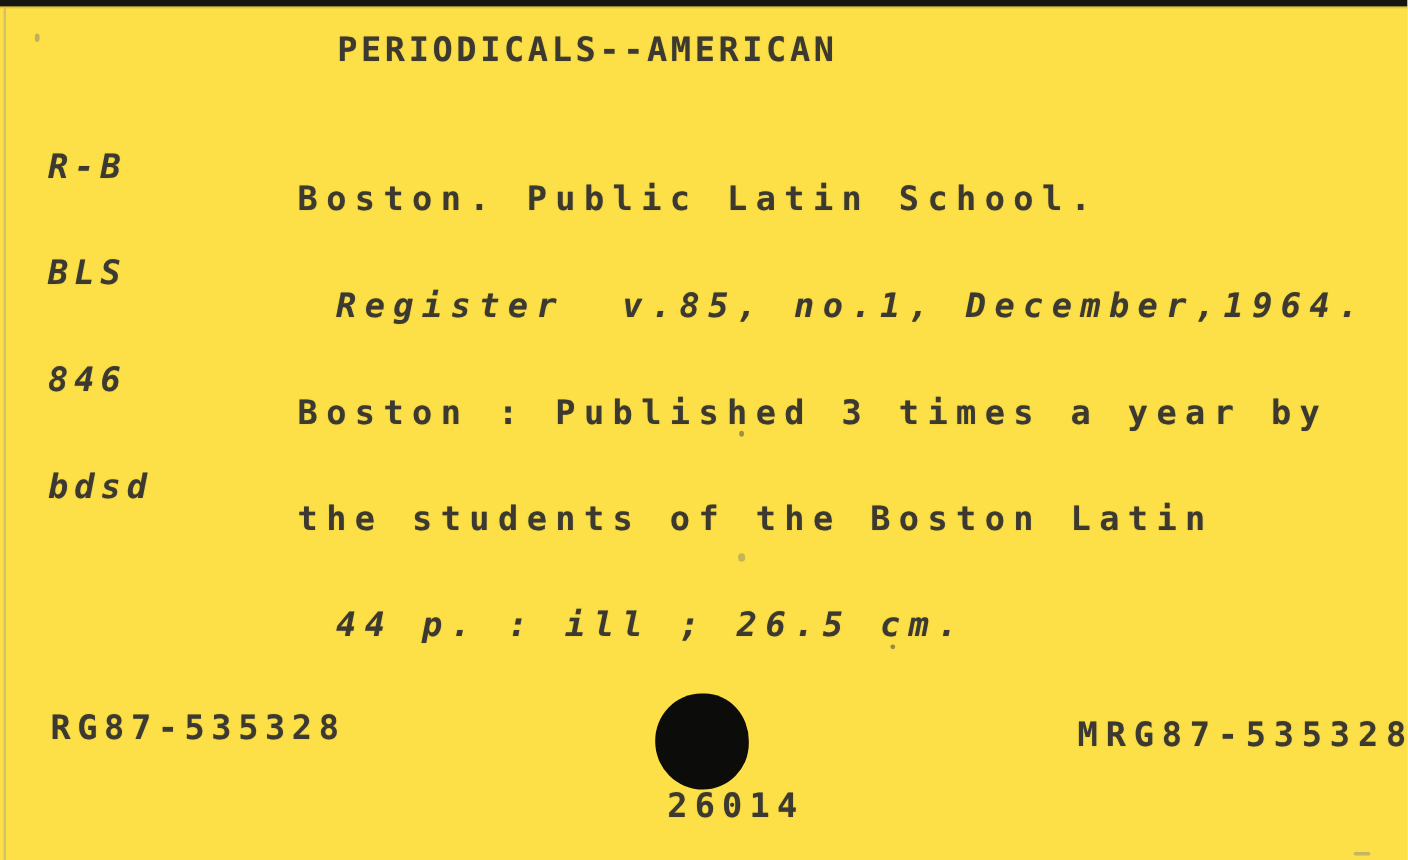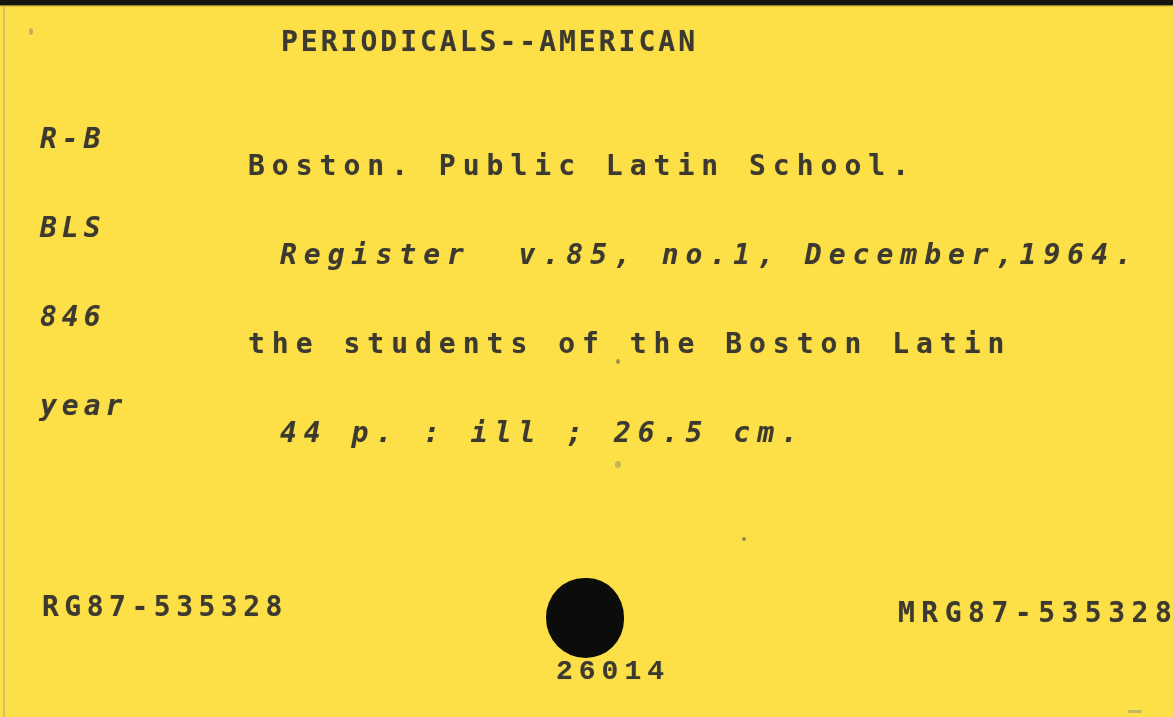--- a/index.html
+++ b/index.html
@@ -59,21 +59,20 @@
     letter-spacing: 5.5px;
     text-align: right;
   }
   .footer-id-right {
     left: 898px; top: 598px;
     letter-spacing: 6.5px;
   }
   .hole-number {
     left: 556px; top: 657px;
     letter-spacing: 6px;
-    font-family: Liberation Mono, monospace;
   }
   .punch-hole {
     position: absolute;
     left: 546px; top: 578px;
     width: 78px; height: 80px;
     background: #0c0c0a;
     border-radius: 50% 48% 50% 52% / 50% 50% 49% 51%;
   }
   
   .speck { position: absolute; border-radius: 50%; }
@@ -90,26 +89,27 @@
 
   <div class="top-edge"></div>
   <div class="left-edge"></div>
 
   <div class="type heading">PERIODICALS--AMERICAN</div>
 
   <div class="type callnum">
     <div>R-B</div>
     <div>BLS</div>
     <div>846</div>
-    <div>year</div>
+    <div>bdsd</div>
   </div>
 
   <div class="type body-block">
     <div>Boston. Public Latin School.</div>
     <div class="indent">Register  v.85, no.1, December,1964.</div>
+    <div>Boston : Published 3 times a year by</div>
     <div>the students of the Boston Latin</div>
     <div class="indent">44 p. : ill ; 26.5 cm.</div>
     
     
     
   </div>
 
   <div class="type footer-id-left">RG87-535328</div>
 
   <div class="punch-hole"></div>

